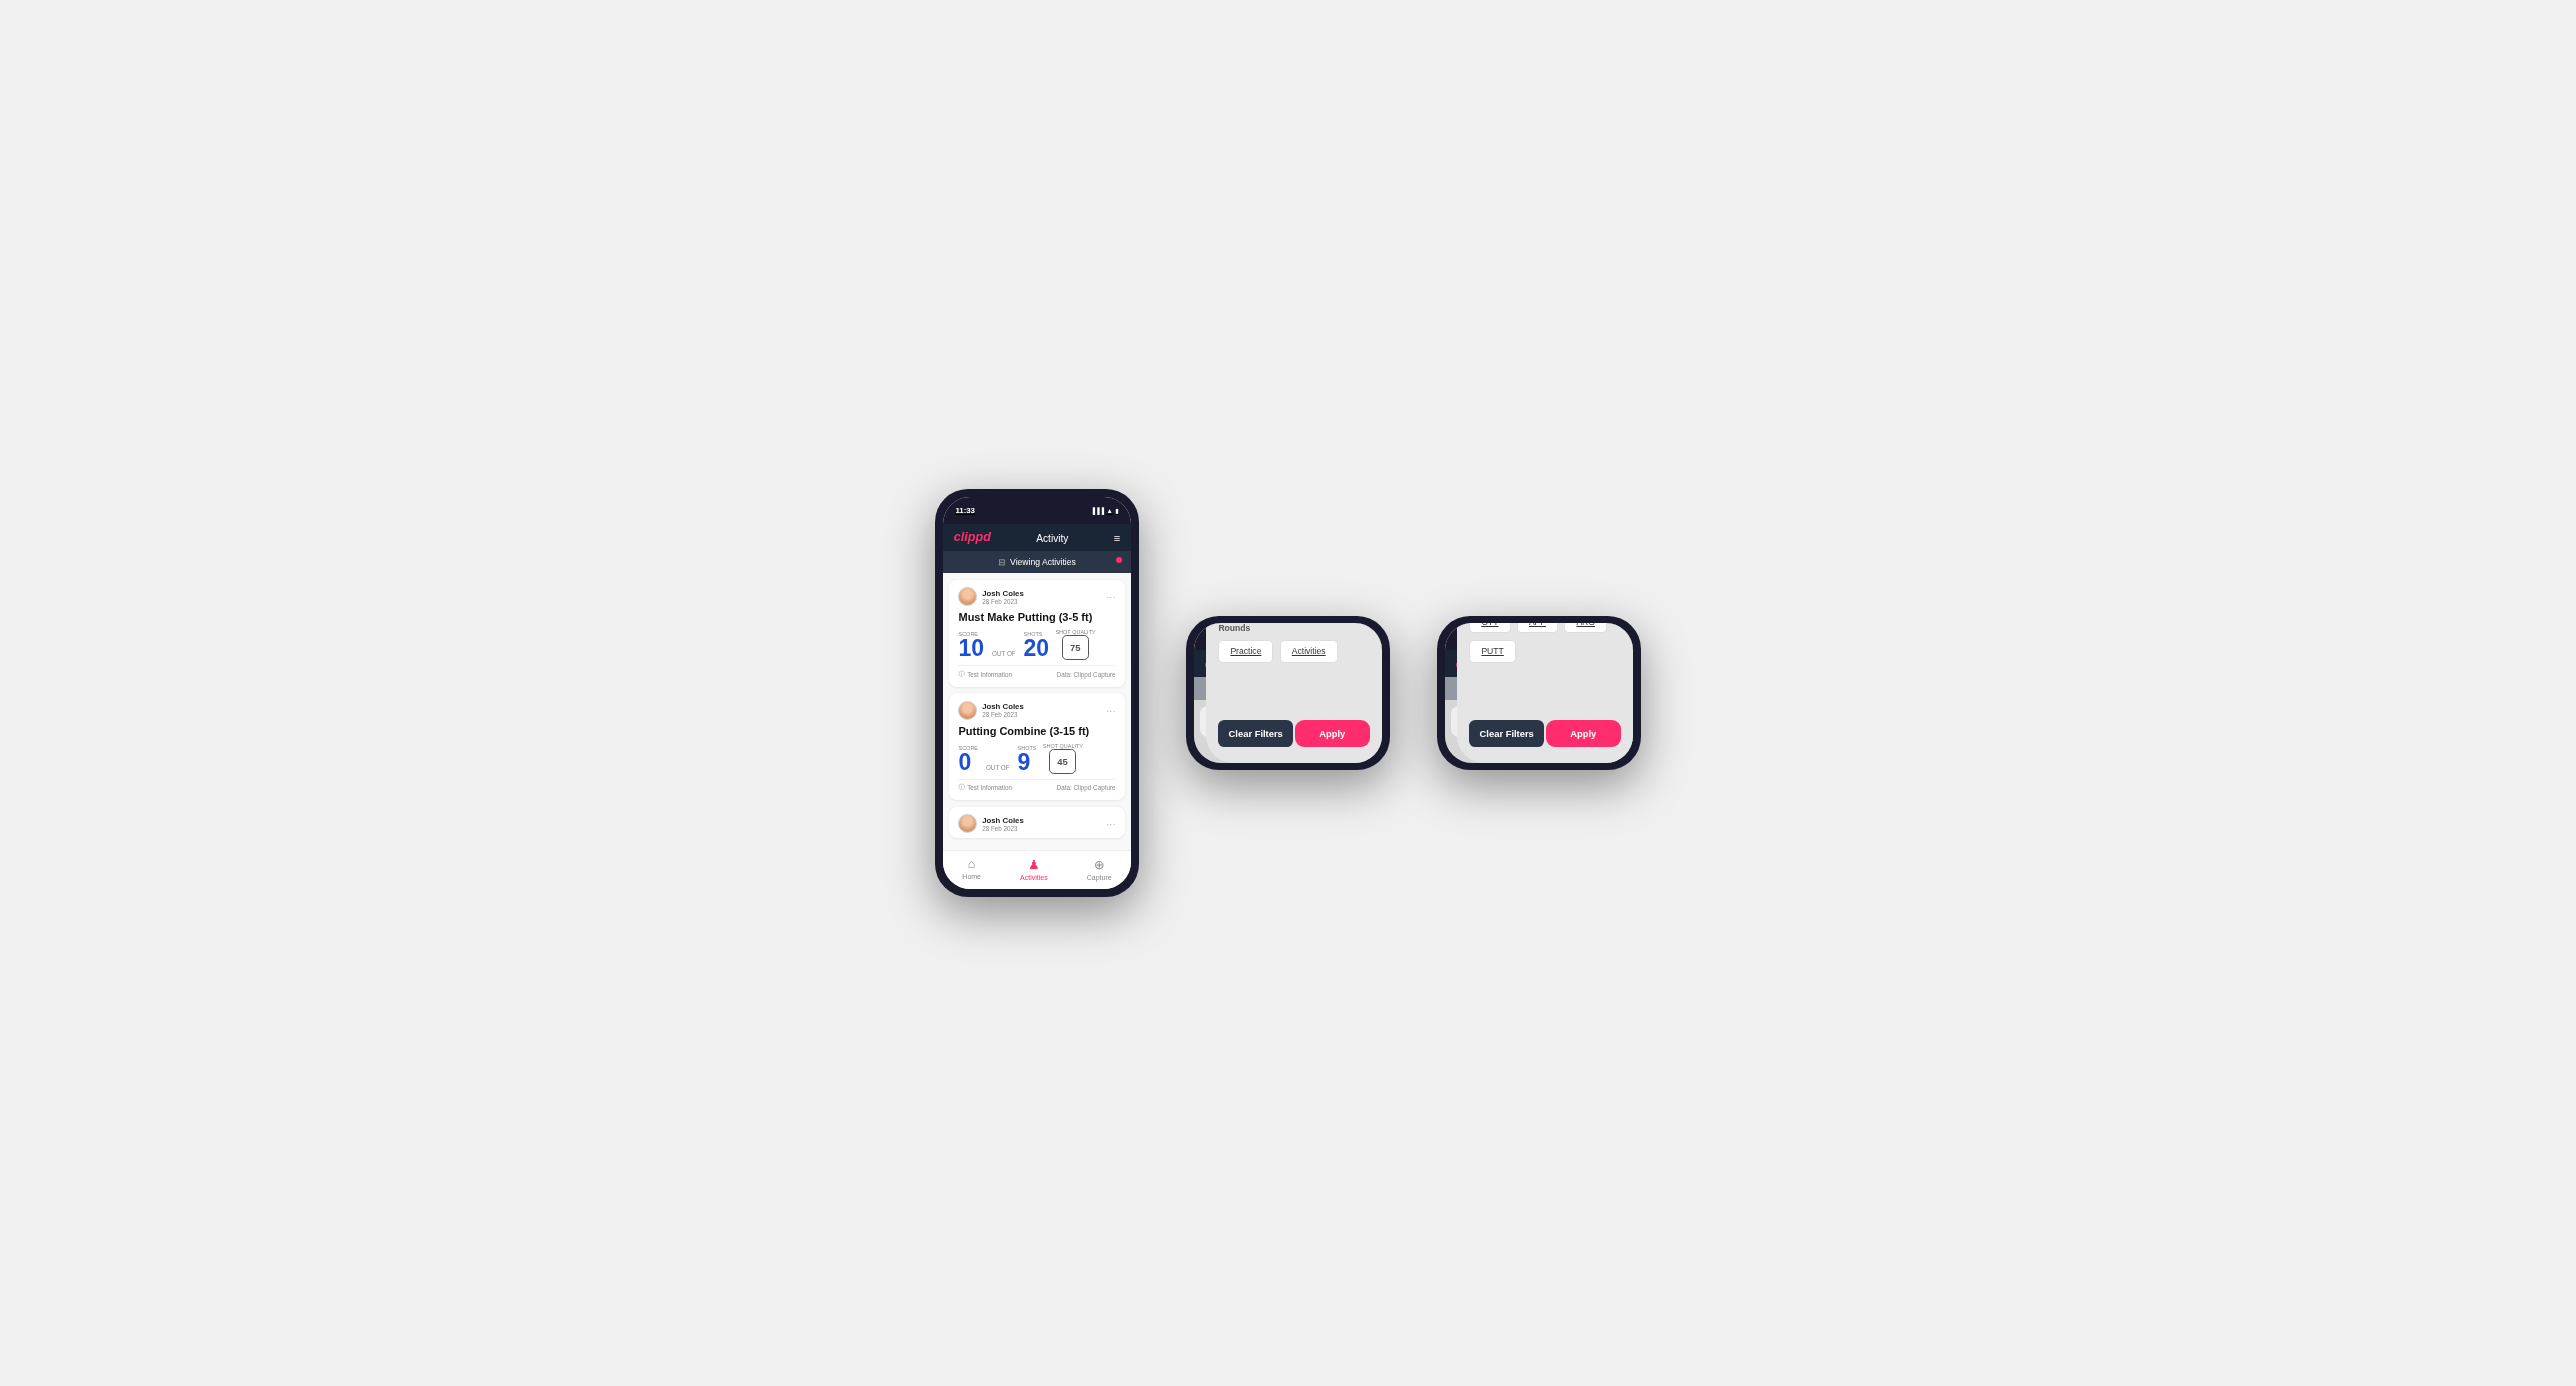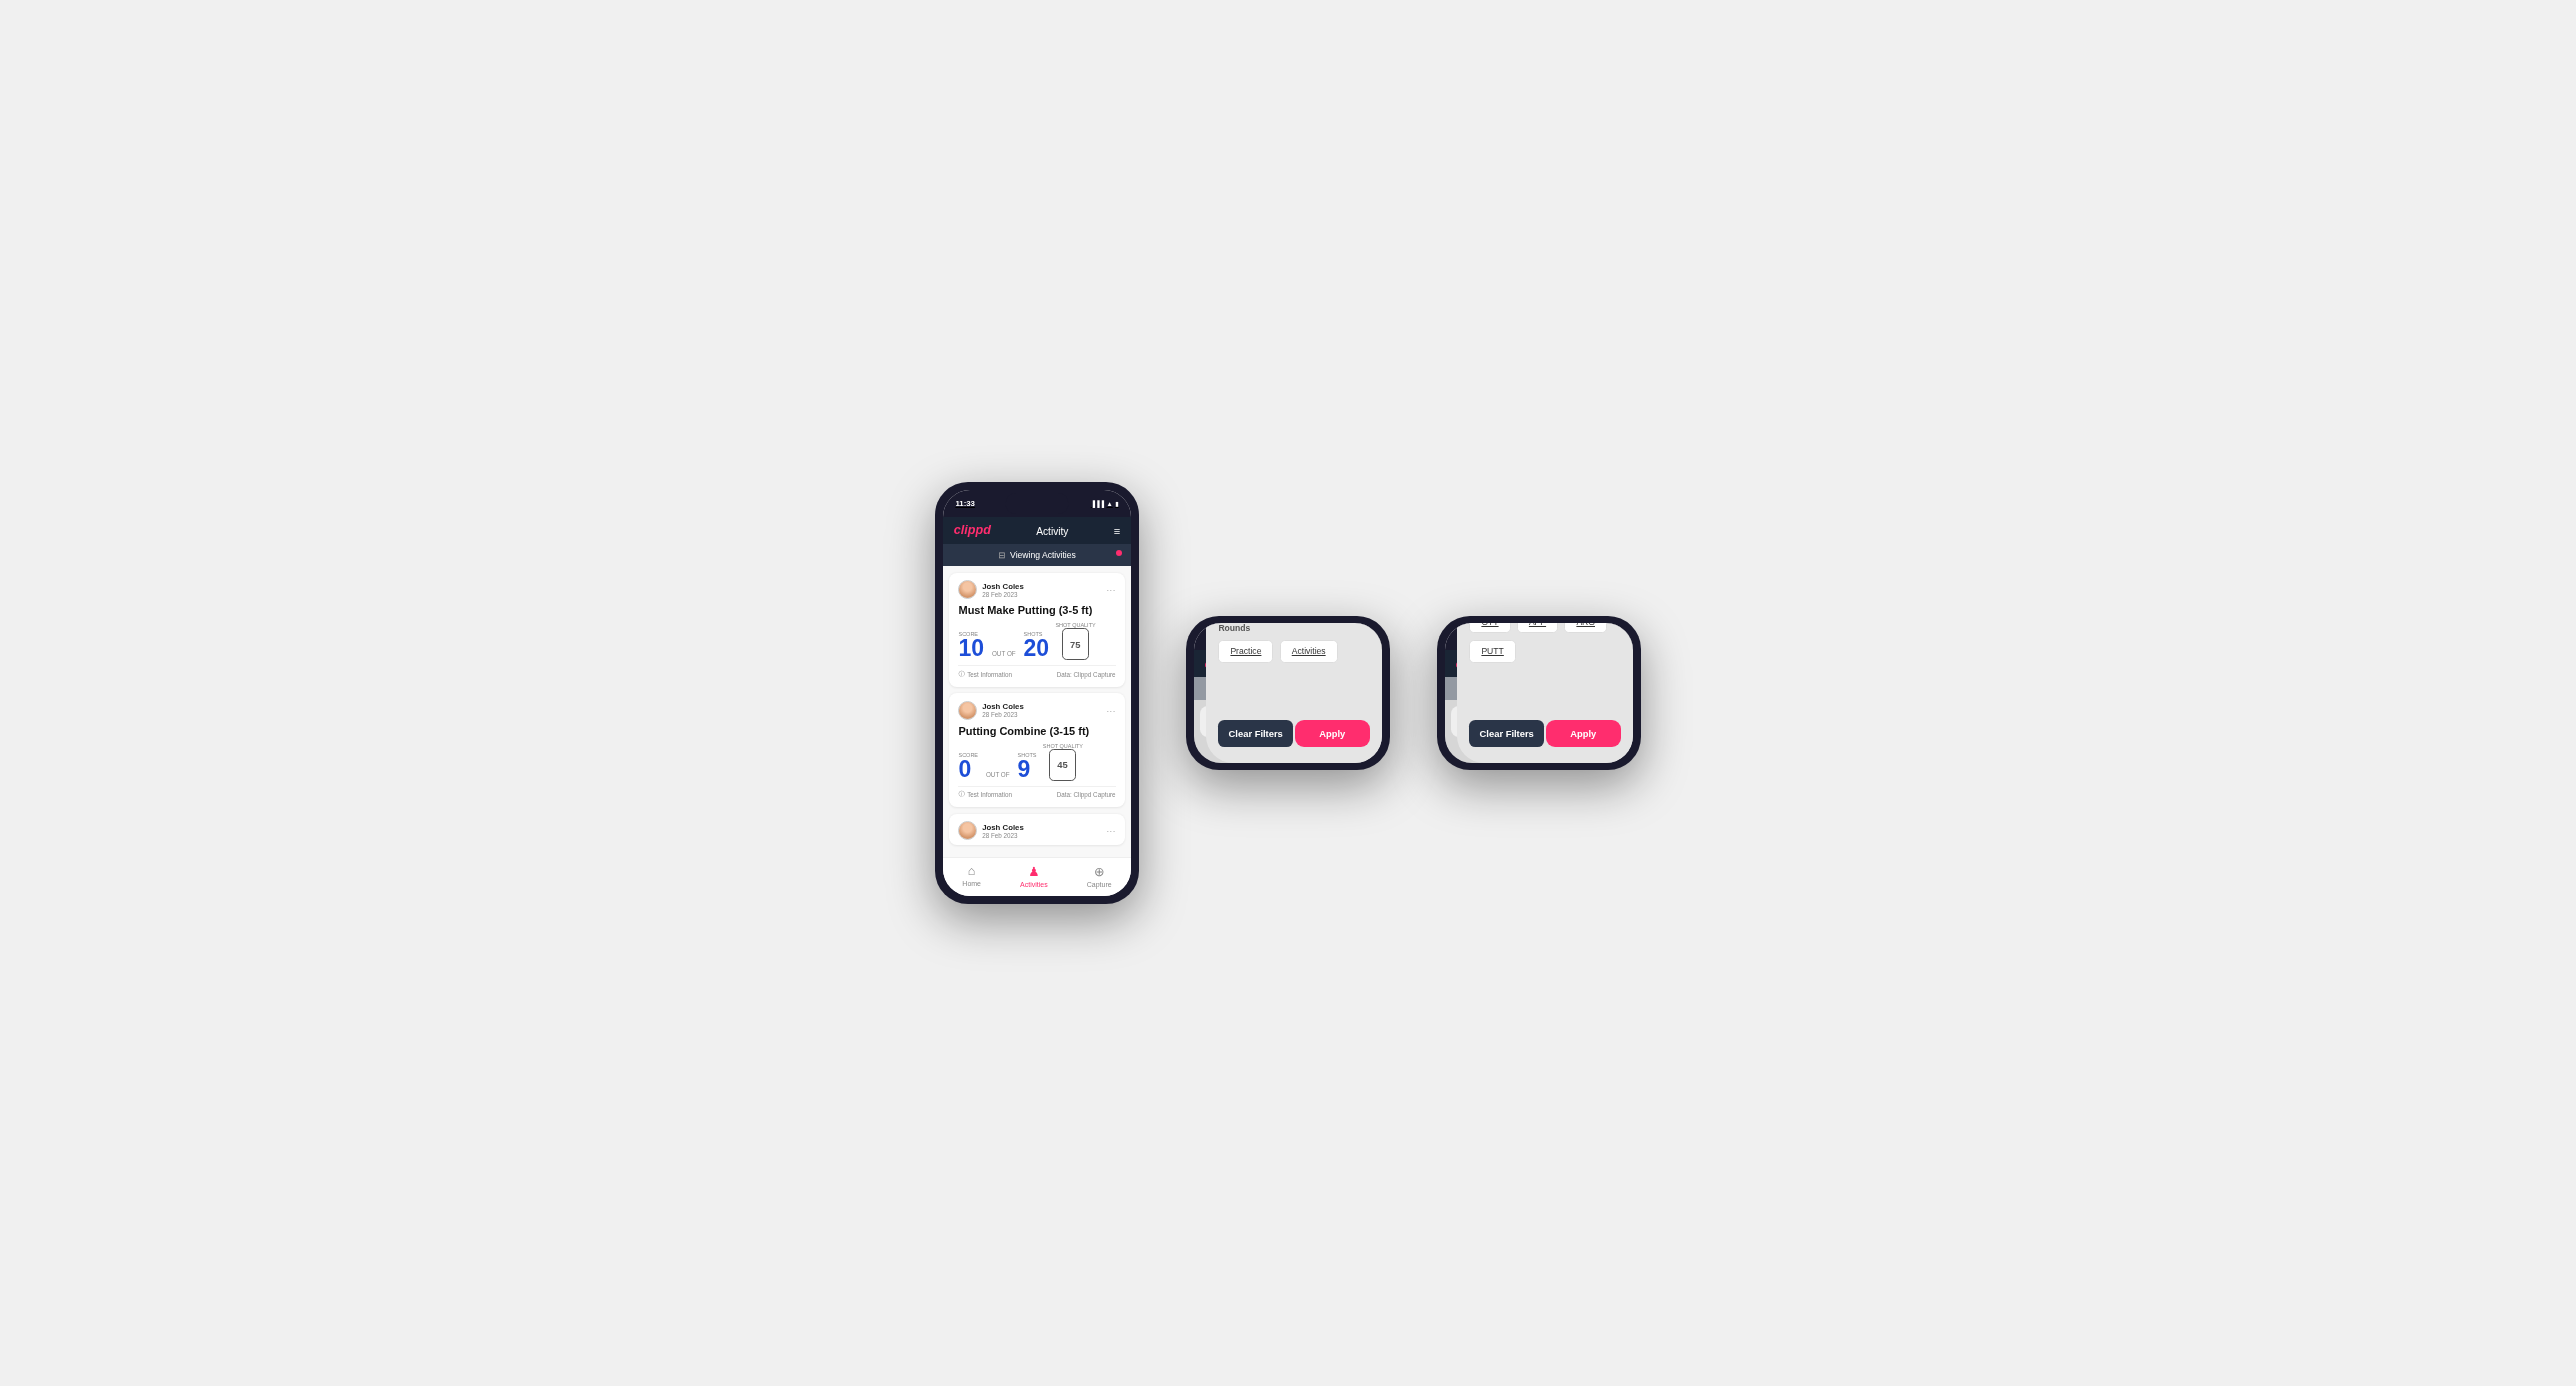--- a/index.html
+++ b/index.html
@@ -204,21 +204,21 @@
     }
     .out-of {
       font-size: 6.3px;
       color: #888;
       margin: 0 1.6px;
       align-self: flex-end;
       margin-bottom: 3.1px;
     }
     .shot-quality-badge {
       width: 27px;
-      height: 32px;
+      height: 25px;
       border: 1.6px solid #555;
       border-radius: 4.7px;
       display: flex;
       align-items: center;
       justify-content: center;
       font-size: 9.4px;
       font-weight: 700;
       color: #555;
       margin-left: 6.3px;
     }

